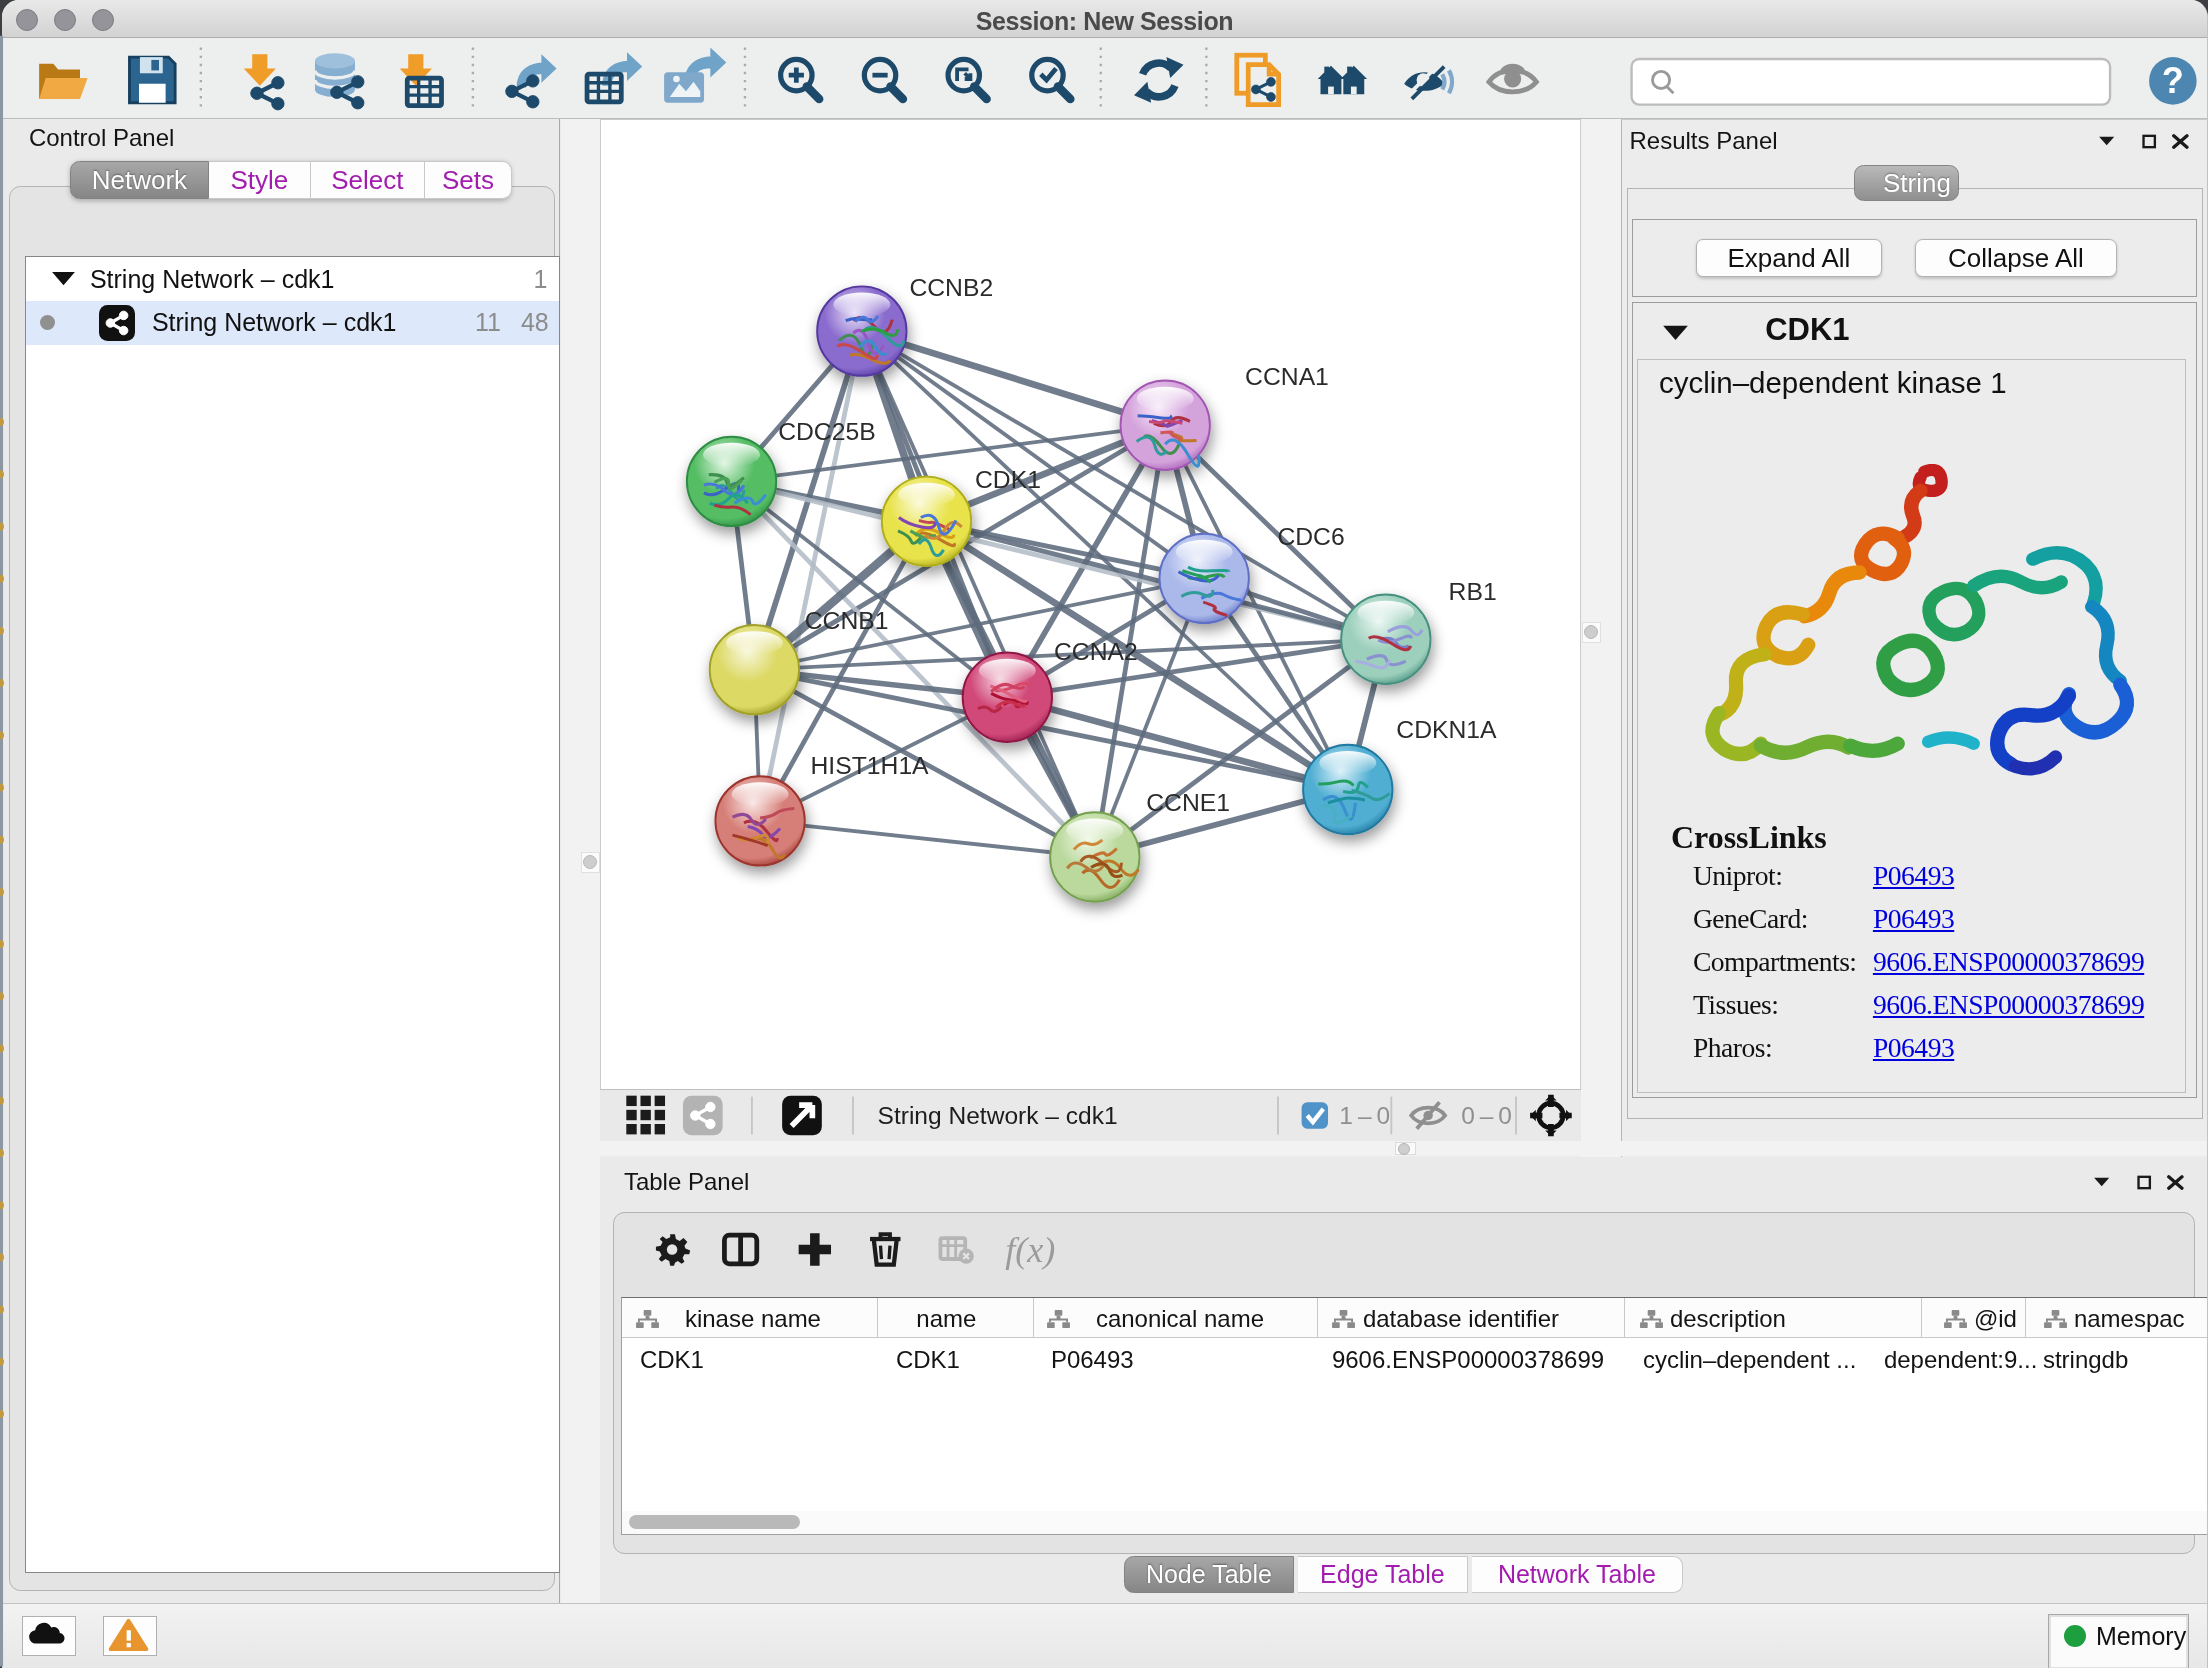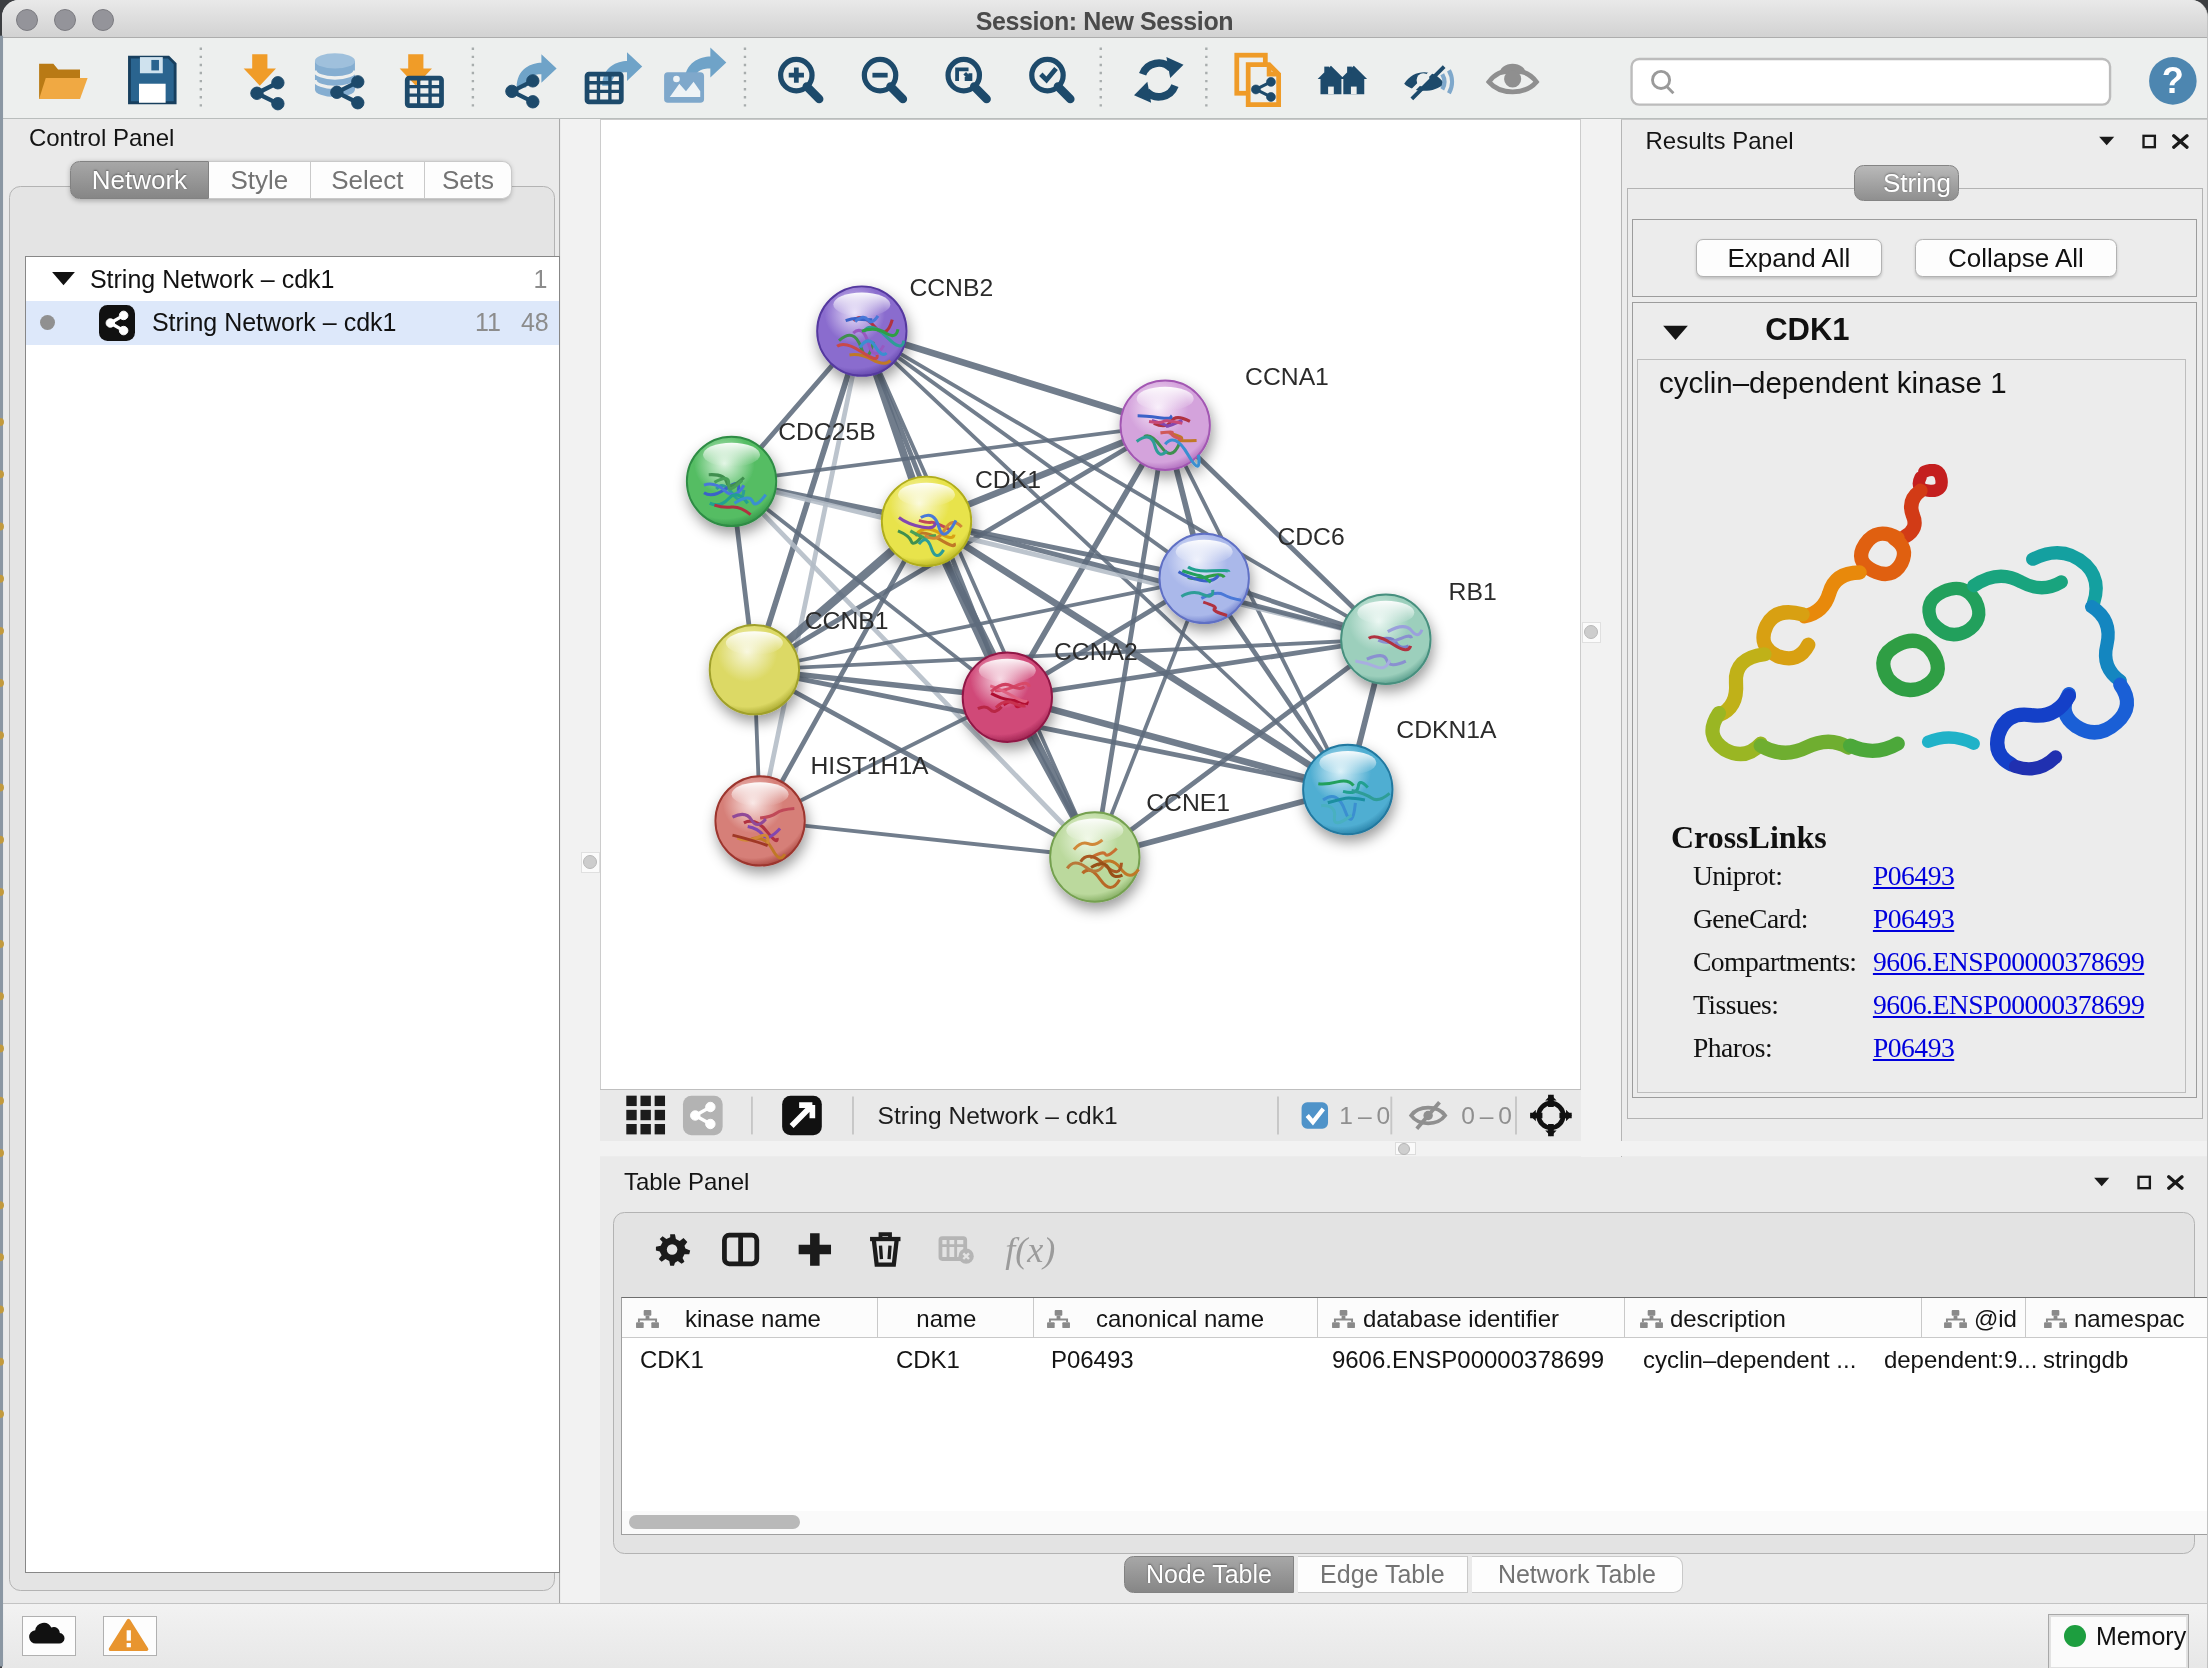--- a/index.html
+++ b/index.html
@@ -28,21 +28,21 @@
   border-left:1px solid #b5b5b5; border-top:1px solid #c9c9c9;}
 #hdiv { position:absolute; left:598px; top:1141px; width:1608px; height:15px; background:#f2f2f2; }
 #tpanel { position:absolute; left:598px; top:1157px; width:1608px; height:446px; background:#eaeaea; }
 #statusbar { position:absolute; left:0; top:1603px; width:100%; height:66px;
   background:linear-gradient(#f2f2f2,#e7e7e7); border-top:1px solid #c3c3c3; }
 
 .ptitle { font-size:24px; color:#141414; }
 .wbtn { position:absolute; background:#fdfdfd; border:1.9px solid #b2b2b2; border-radius:7.6px;
   font-size:26px; color:#111; text-align:center; }
 .graytab { background:linear-gradient(#a7a7a7,#868686); color:#fff; border:1px solid #828282; }
-.whitetab { background:#fdfdfd; color:#737373; border:1px solid #c9c9c9; border-left:none; }
+.whitetab { background:#fdfdfd; color:#a21caf; border:1px solid #c9c9c9; border-left:none; }
 .tabtxt { font-size:26px; text-align:center; }
 .xl { position:absolute; color:#0000dd; text-decoration:underline; }
 .th { position:absolute; top:6.7px; font-size:24px; color:#141414; }
 .td { position:absolute; top:6.7px; font-size:24px; color:#141414; }
 .csep { position:absolute; top:0; height:40px; width:0; border-left:1px solid #c9c9c9; }
 </style>
 </head>
 <body>
 <div id="win">
   <div id="titlebar">
@@ -612,21 +612,21 @@
         <path d="M0 -22 L-6 -16 L6 -16 Z M0 22 L-6 16 L6 16 Z M-22 0 L-16 -6 L-16 6 Z M22 0 L16 -6 L16 6 Z" fill="#111" stroke="none"></path>
       </g>
     </svg>
   </div>
   <div id="vdiv2">
     <div style="position:absolute;left:1px;top:503px;width:19px;height:21px;background:#fbfbfb;border:1px solid #e0e0e0;"></div>
     <div style="position:absolute;left:2.9px;top:506px;width:14.3px;height:14.3px;border-radius:50%;background:#cdcdcd;border:1px solid #b8b8b8;"></div>
   </div>
   <div id="rpanel">
 
-    <div class="ptitle" style="position:absolute;left:7.6px;top:6.7px;margin-left:16px;">Results Panel</div>
+    <div class="ptitle" style="position:absolute;left:7.6px;top:6.7px;">Results Panel</div>
     <svg style="position:absolute;left:477px;top:13.3px;" width="90" height="17" viewBox="0 0 95 18">
       <path d="M0 4 L16 4 L8 13 Z" fill="#1a1a1a"></path>
       <rect x="47" y="3" width="12" height="12" fill="none" stroke="#1a1a1a" stroke-width="2.5"></rect>
       <path d="M 79 3 L 93 15 M 93 3 L 79 15" stroke="#1a1a1a" stroke-width="3.5" stroke-linecap="round"></path>
     </svg>
 
     <div style="position:absolute;left:4.8px;top:68px;width:576px;height:931px;border:1px solid #b3b3b3;background:#ececec;"></div>
 
     <div style="position:absolute;left:232px;top:45px;width:105px;height:36px;background:linear-gradient(#b9b9b9,#8f8f8f);border:1px solid #848484;border-radius:9.5px;color:#fff;font-size:26px;text-align:center;line-height:34px;text-shadow:0 -1px 1.9px rgba(0,0,0,0.35);padding-left:21px;">String</div>
 

